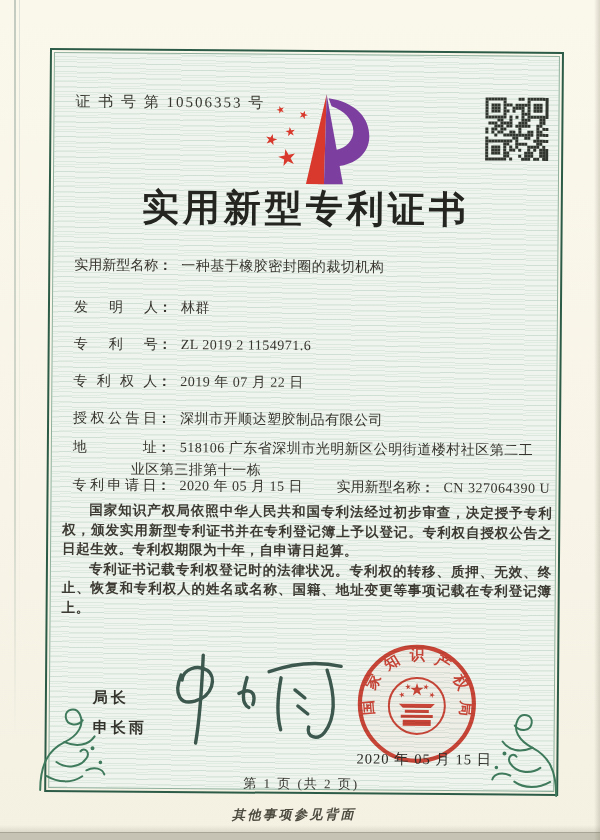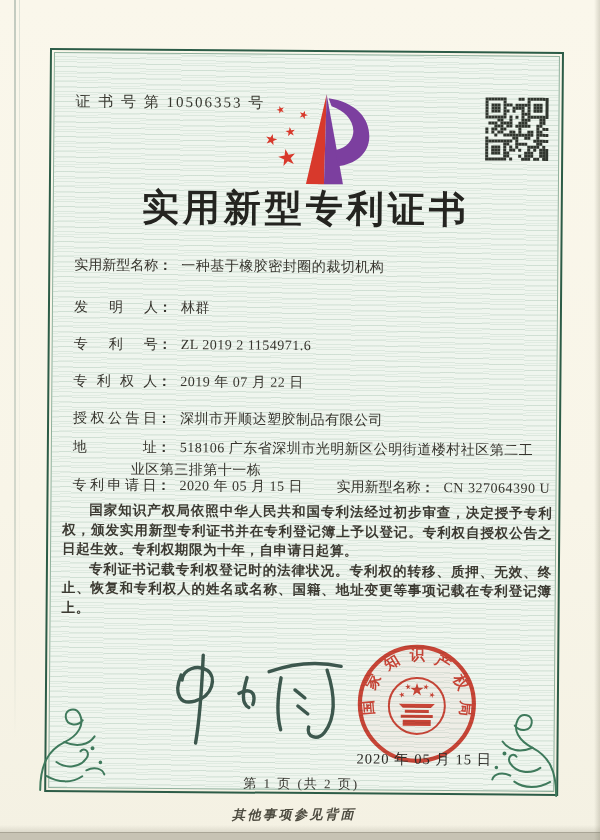--- a/index.html
+++ b/index.html
@@ -562,20 +562,24 @@
         </div>
         <div class="frow" style="top:426px;left:288px">
           <span class="flabel">实用新型名称</span><span class="fcolon">：</span><span class="fval">CN 327064390 U</span>
         </div>
 
         <div class="bodytext">
           <p>国家知识产权局依照中华人民共和国专利法经过初步审查，决定授予专利权，颁发实用新型专利证书并在专利登记簿上予以登记。专利权自授权公告之日起生效。专利权期限为十年，自申请日起算。</p>
           <p>专利证书记载专利权登记时的法律状况。专利权的转移、质押、无效、终止、恢复和专利权人的姓名或名称、国籍、地址变更等事项记载在专利登记簿上。</p>
         </div>
 
+        <div class="signer">
+          <div>局长</div>
+          <div>申长雨</div>
+        </div>
 
         <svg class="sig" viewBox="0 0 190 104">
           <g fill="none" stroke="#2e4a40" stroke-width="3.4" stroke-linecap="round" opacity=".92">
             <path d="M38,8 C37,34 36,66 31,96"></path>
             <path d="M16,28 C8,48 16,58 30,54 C48,49 52,30 42,23 C32,17 18,22 17,33"></path>
             <path d="M82,30 C78,44 76,56 84,60"></path>
             <path d="M74,46 C84,40 92,44 88,57"></path>
             <path d="M104,24 C126,16 152,13 176,18"></path>
             <path d="M116,30 C112,52 112,68 116,82"></path>
             <path d="M162,22 C170,46 172,68 160,84 C153,93 141,89 144,79"></path>

